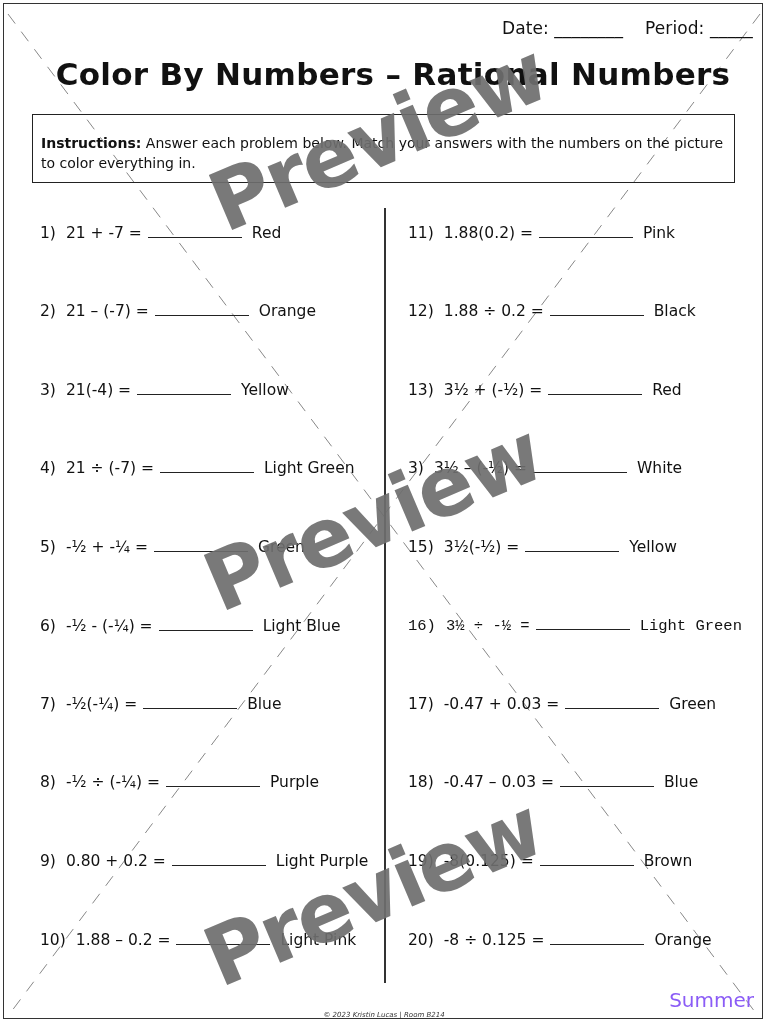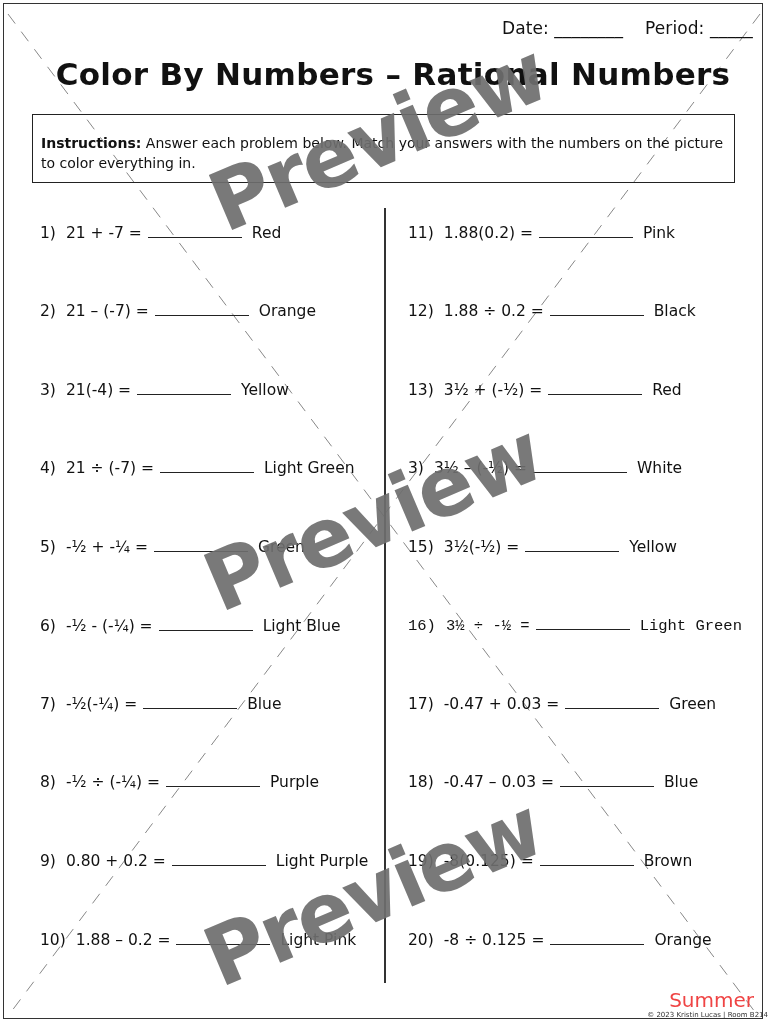--- a/index.html
+++ b/index.html
@@ -17,22 +17,22 @@
                   border: 1.5px solid #222; box-sizing: border-box; padding: 18px 8px;
                   font-size: 14px; line-height: 20px; }
   .instructions b { font-weight: bold; }
   .divider { position: absolute; left: 384px; top: 208px; width: 1.5px; height: 775px; background: #333; }
   .problem { position: absolute; font-size: 15.5px; white-space: nowrap; height: 22px; line-height: 22px; }
   .problem .num { display: inline-block; }
   .problem .expr { display: inline-block; margin-left: 10px; }
   .problem .blank { display: inline-block; border-bottom: 1.2px solid #222; width: 94px;
                     height: 14px; margin: 0 10px 0 6px; vertical-align: baseline; }
   .problem .color { display: inline-block; }
-  .footer-copy { position: absolute; left: 0; width: 768px; top: 1011px; text-align: right; font-size: 7px; color: #333; }
-  .season { position: absolute; right: 14px; top: 988px; font-size: 20px; color: #ef4444; }
+  .footer-copy { position: absolute; left: 0; width: 768px; top: 1011px; text-align: center; font-size: 7px; color: #333; font-style: italic; }
+  .season { position: absolute; right: 14px; top: 988px; font-size: 20px; color: #8b5cf6; }
   .watermark { position: absolute; font-size: 82px; font-weight: bold; color: rgba(110,110,110,0.92);
                font-family: "DejaVu Sans", sans-serif; transform: rotate(-23deg);
                transform-origin: center center; letter-spacing: -2px; pointer-events: none; }
 </style>
 </head>
 <body>
 
 <div class="page"></div>
 
 <svg class="xlines" viewBox="0 0 768 1024">

